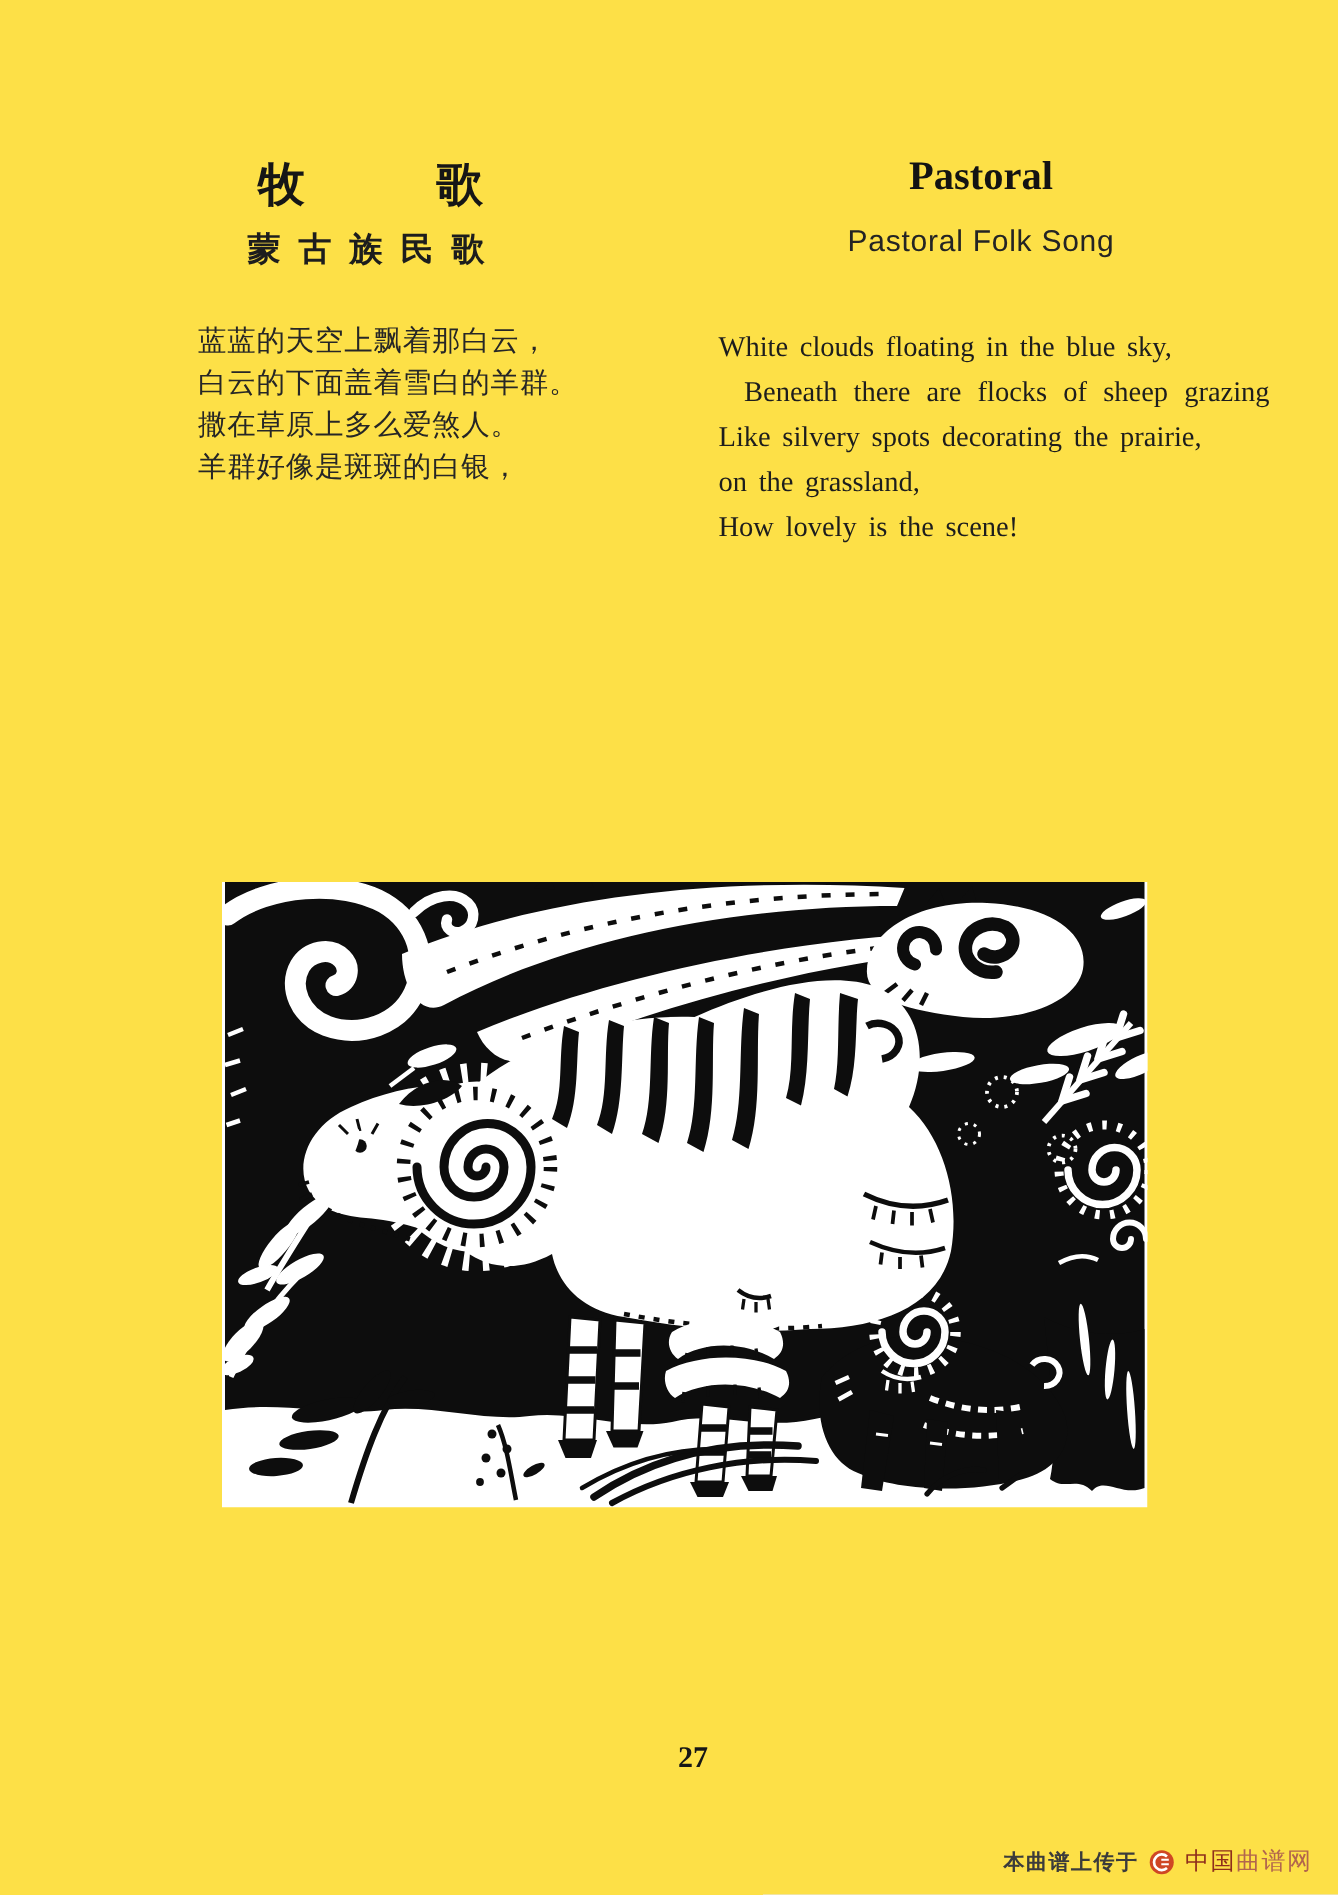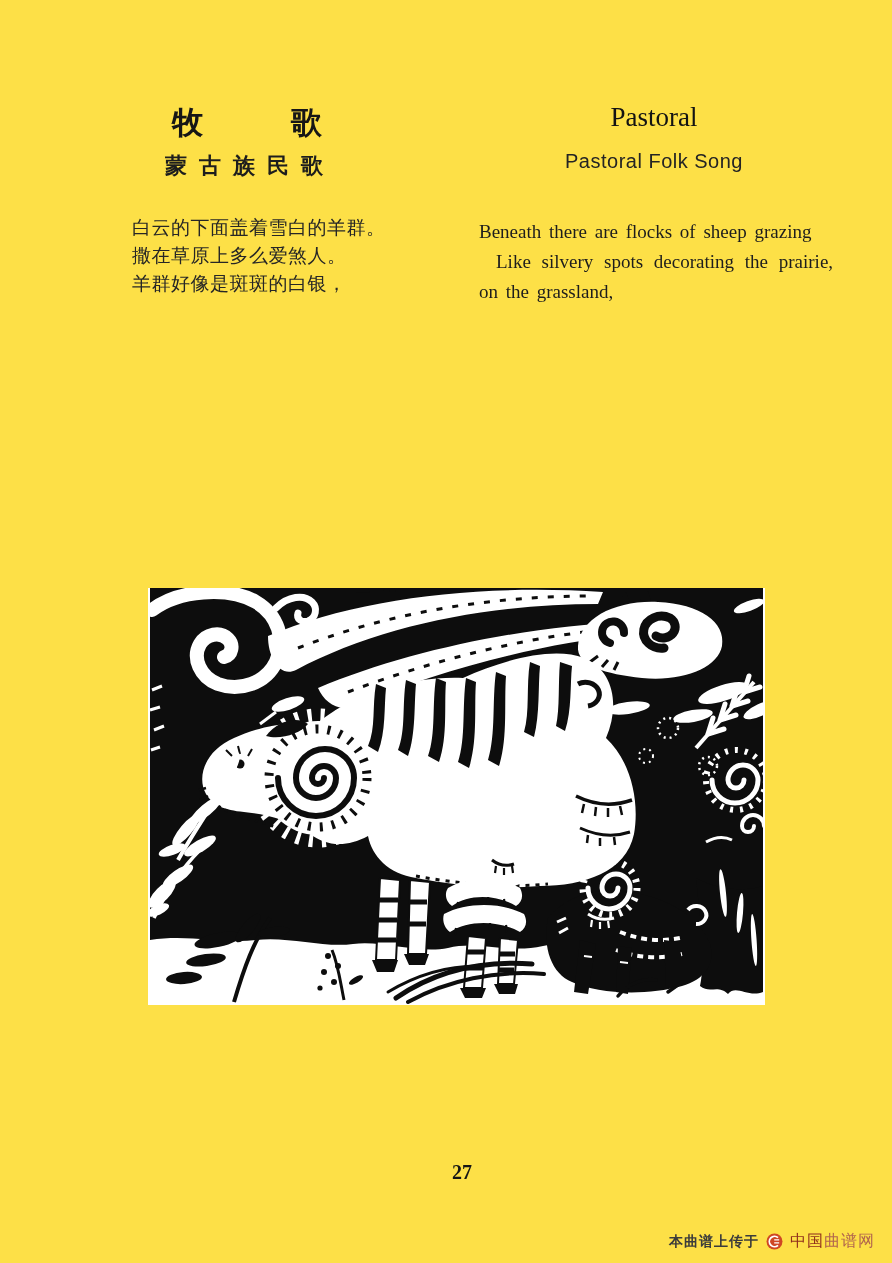--- a/index.html
+++ b/index.html
@@ -12,21 +12,21 @@
   .title-zh{
     position:absolute;left:172px;top:102px;font-size:31px;font-weight:bold;
     letter-spacing:88px;white-space:nowrap;color:#161616;
   }
   .subtitle-zh{
     position:absolute;left:165px;top:151px;font-size:22px;font-weight:600;
     letter-spacing:12px;white-space:nowrap;color:#1d1d1d;
   }
   .header-en{position:absolute;left:478px;top:102px;width:352px;text-align:center;}
   .title-en{
-    font-family:"Liberation Serif",serif;font-size:27px;font-weight:normal;color:#131313;
+    font-family:"Liberation Serif",serif;font-size:27px;font-weight:bold;color:#131313;
     margin:0 0 17px 0;line-height:30px;
   }
   .subtitle-en{font-size:20px;color:#242424;line-height:24px;letter-spacing:.5px;}
   
   .lyrics-zh{
     position:absolute;left:132px;top:214px;font-size:19px;line-height:28px;
     color:#262626;letter-spacing:.5px;
   }
   .lyrics-en{
     position:absolute;left:479px;top:217px;font-family:"Liberation Serif",serif;
@@ -60,28 +60,31 @@
 <div class="page">
 
   <div class="title-zh">牧歌</div>
   <div class="subtitle-zh">蒙古族民歌</div>
   <div class="header-en">
     <div class="title-en">Pastoral</div>
     <div class="subtitle-en">Pastoral Folk Song</div>
   </div>
 
   <div class="lyrics-zh">
+    <span class="line">蓝蓝的天空上飘着那白云，</span>
     <span class="line">白云的下面盖着雪白的羊群。</span>
     <span class="line">撒在草原上多么爱煞人。</span>
     <span class="line">羊群好像是斑斑的白银，</span>
   </div>
   <div class="lyrics-en">
+    <span class="line">White clouds floating in the blue sky,</span>
     <span class="line">Beneath there are flocks of sheep grazing</span>
     <span class="line">Like silvery spots decorating the prairie,</span>
     <span class="line">on the grassland,</span>
+    <span class="line">How lovely is the scene!</span>
   </div>
 
   <figure class="illustration" aria-label="Black-and-white woodcut print: a large ram with a spiral horn and sheep grazing among leafy plants and grass under swirling clouds">
     <svg viewBox="0 0 617 417" width="617" height="417" xmlns="http://www.w3.org/2000/svg">
       <rect width="617" height="417" fill="#ffffff"></rect>
 
       <path d="M2,0 H615 V352 C560,344 540,360 510,352 C470,364 430,350 395,358 C360,366 330,352 300,360 C270,366 235,352 205,356 C175,360 140,348 108,352 C75,356 40,346 2,352 Z" fill="#0d0d0d"></path>
 
       <path d="M548,290 C570,302 596,304 615,298 L615,404 C600,410 588,396 580,406 C570,396 562,406 552,398 C558,372 552,330 548,290 Z" fill="#0d0d0d"></path>
 

